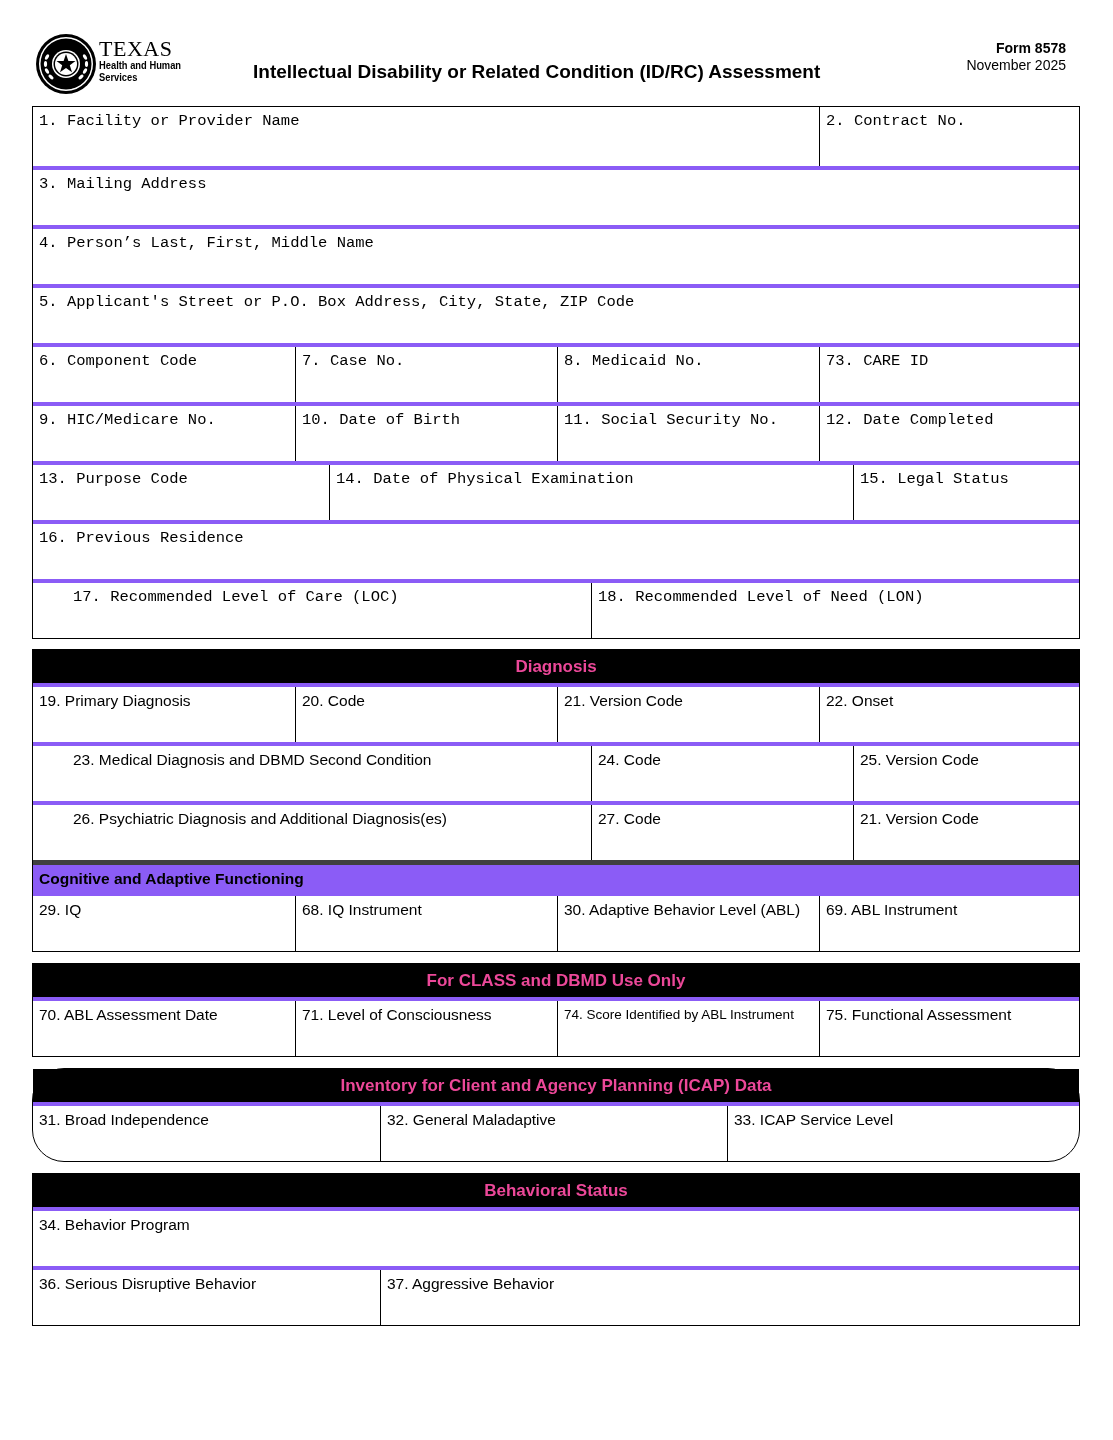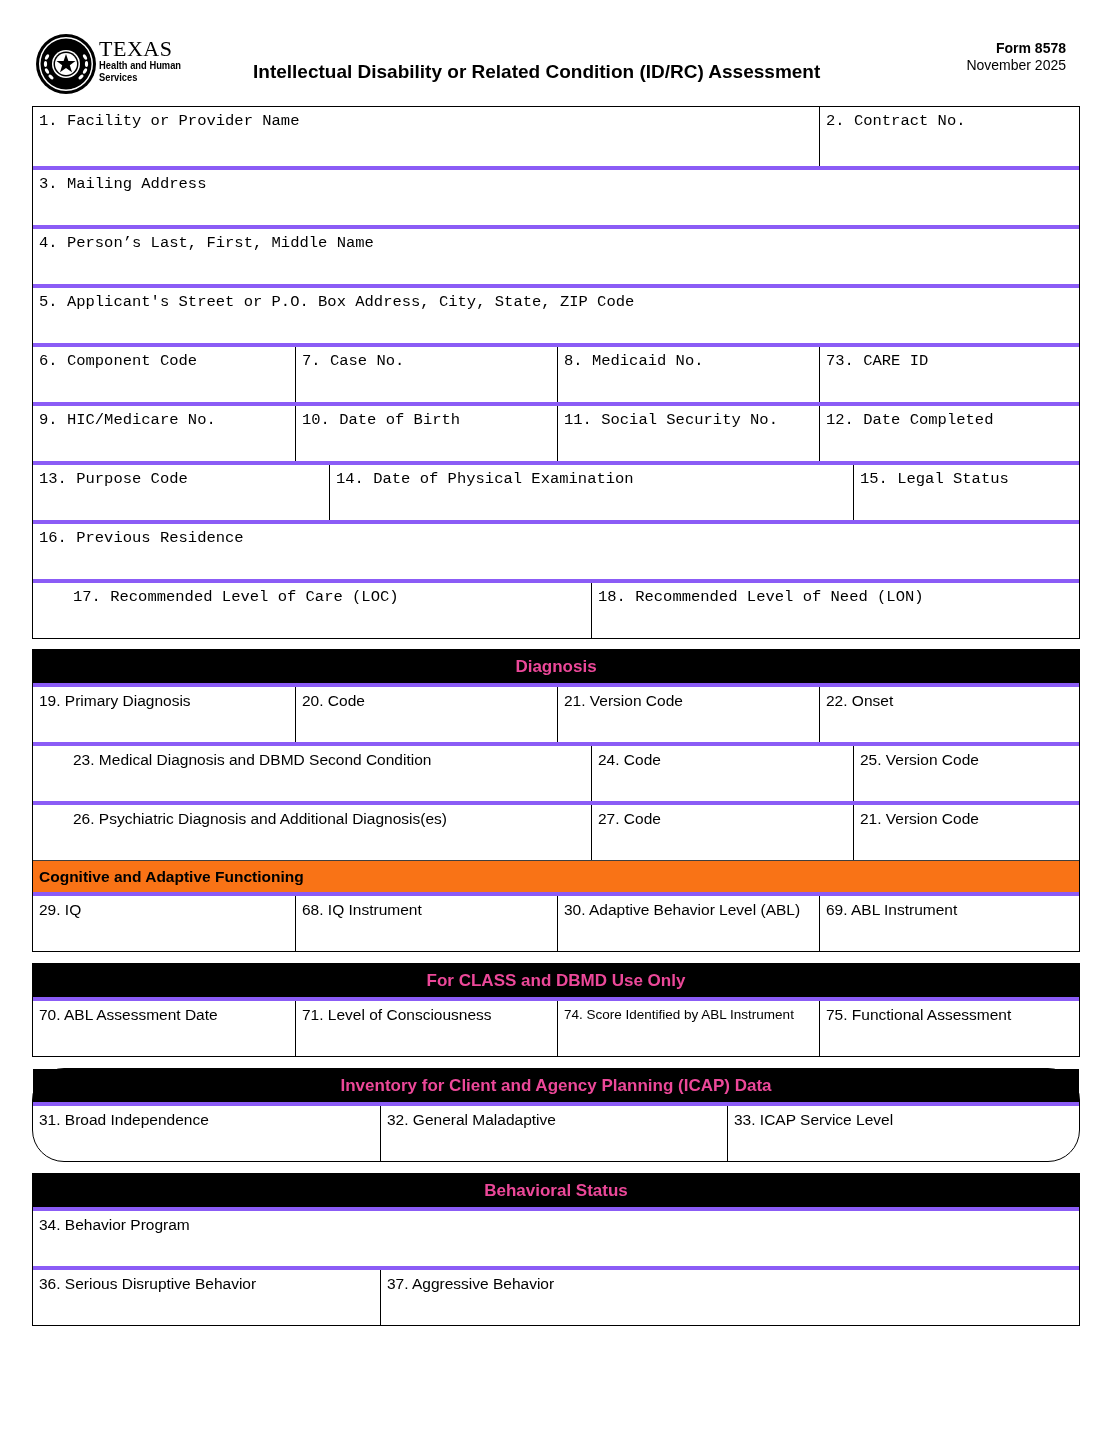--- a/index.html
+++ b/index.html
@@ -16,21 +16,21 @@
   .form-meta { position: absolute; right: 47px; top: 40px; text-align: right; font-size: 14px; line-height: 17px; }
   .form-num { font-weight: bold; }
 
   .form { position: absolute; left: 32px; width: 1048px; border: 1px solid #000; }
   .row { display: flex; height: 59px; border-top: 4px solid #8b5cf6; }
   .row:first-child { border-top: none; }
   .cell { border-left: 1px solid #000; padding: 5px 6px; font-size: 15.5px; line-height: 18px; white-space: nowrap; overflow: hidden; }
   .cell:first-child { border-left: none; }
   .small { font-size: 13.5px; }
   .sec-head { height: 33px; background: #000; color: #ec4899; font-weight: bold; font-size: 17px; display: flex; align-items: center; justify-content: center; }
-  .sub-head { height: 32px; background: #f97316; border-top: 1px solid #404040; font-weight: bold; font-size: 15.5px; display: flex; align-items: center; padding-left: 6px; }
+  .sub-head { height: 32px; background: #8b5cf6; border-top: 5px solid #404040; font-weight: bold; font-size: 15.5px; display: flex; align-items: center; padding-left: 6px; }
 
   .w1 { width: 262px; } .w2 { width: 524px; margin-left: 34px; } .w3 { width: 786px; } .wfull { width: 100%; }
   .t1 { width: 347px; } .t2 { width: 694px; }
   .flex1 { flex: 1; }
 </style>
 </head>
 <body>
 
 <div class="header">
   <div class="logo">

